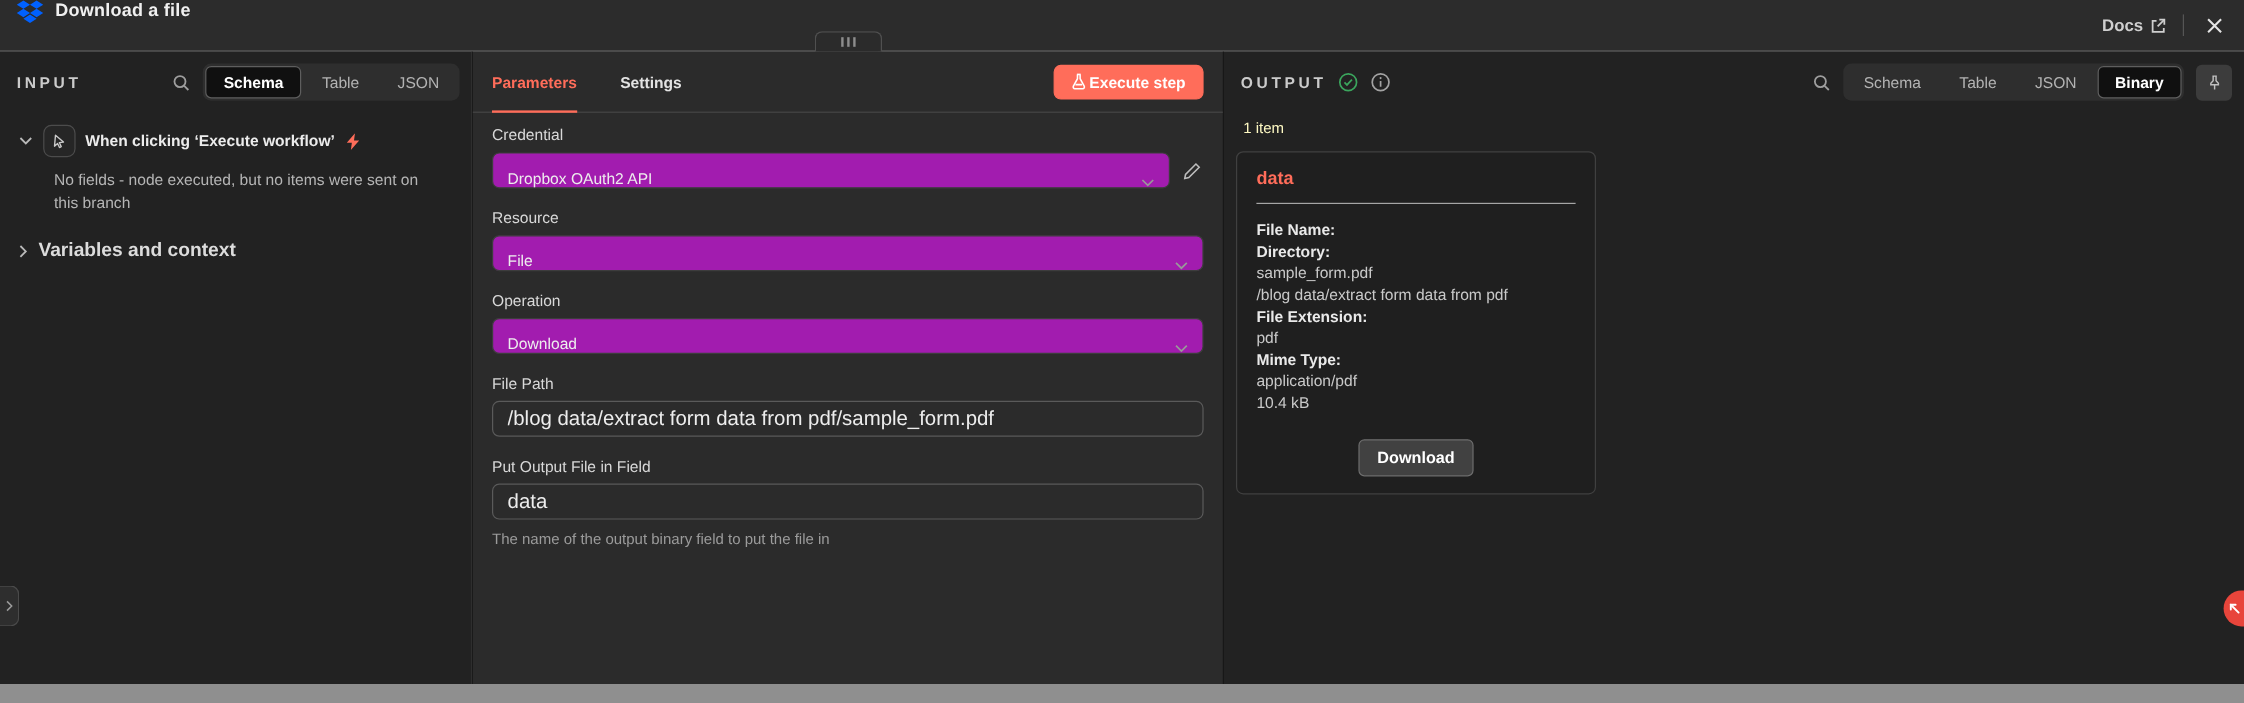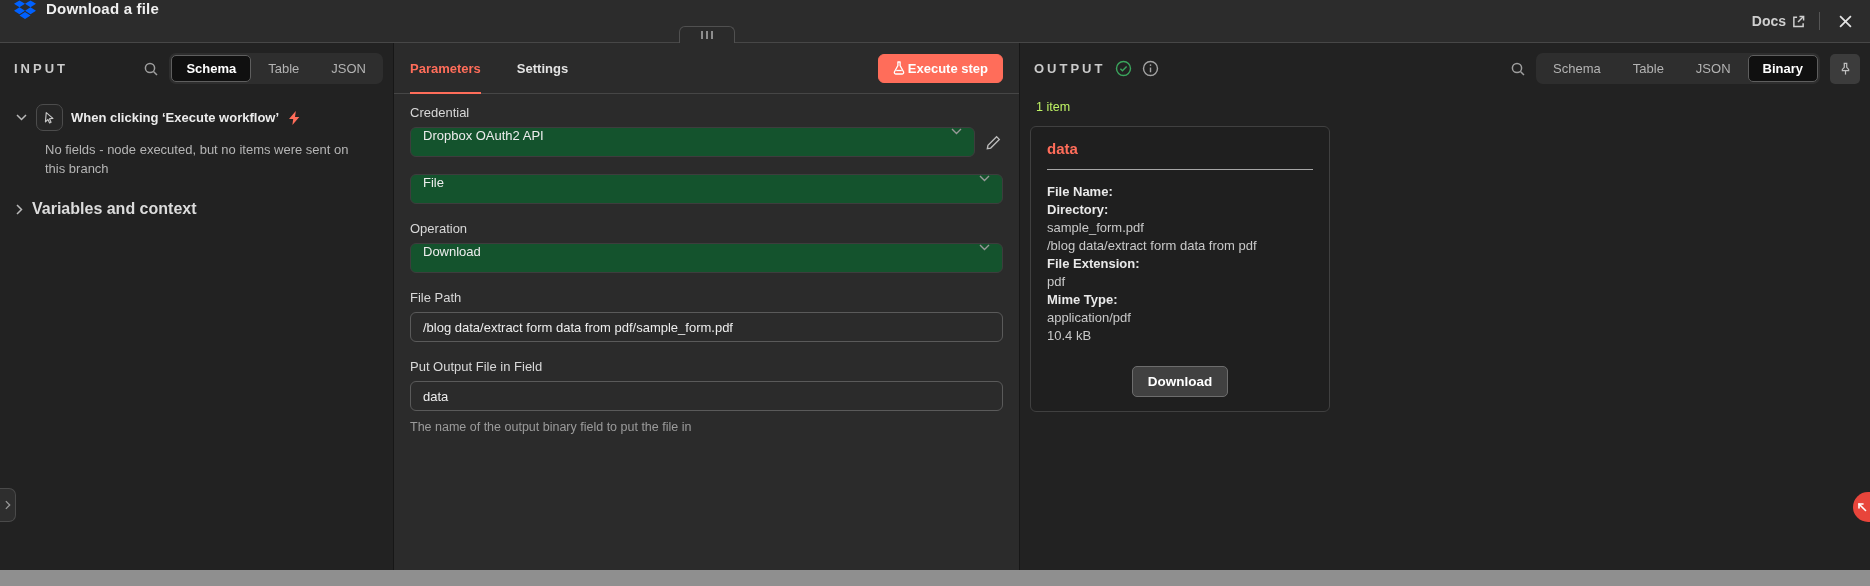--- a/index.html
+++ b/index.html
@@ -86,40 +86,40 @@
     border:1px solid #505050; border-bottom:none; border-radius:6px 6px 0 0;
     display:flex; align-items:center; justify-content:center; gap:3px; cursor:grab; z-index:3;
   }
   .drag-tab i { display:block; width:2px; height:8px; background:#8d8d8d; }
 
   .form { padding:11px 16px; }
   .field { margin-bottom:17px; }
   .field-label { display:block; font-size:13px; color:#d8d8d8; margin-bottom:7px; }
   .select-row { display:flex; align-items:center; gap:9px; }
   .select {
-    flex:1; height:30px; background:#14532d; border:1px solid #3d3d3d; border-radius:6px;
-    display:flex; align-items:flex-start; padding:0 12px; cursor:pointer;
+    flex:1; height:30px; background:#a21caf; border:1px solid #3d3d3d; border-radius:6px;
+    display:flex; align-items:flex-end; padding:0 12px; cursor:pointer;
   }
   .select .val { color:#ededed; font-size:13px; }
   .select .chev { margin-left:auto; display:flex; }
   .text-input {
     width:100%; height:30px; background:#2b2b2b; border:1px solid #5a5a5a; border-radius:6px;
-    padding:0 12px; color:#ededed; font-size:13px; outline:none;
+    padding:0 12px; color:#ededed; font-size:17px; outline:none;
     font-family:"Liberation Sans","DejaVu Sans",sans-serif;
   }
   .hint { margin-top:9px; font-size:12.5px; color:#9b9b9b; }
   .pencil-btn { display:flex; cursor:pointer; padding:2px; }
 
   
   .out-left { display:flex; align-items:center; gap:10px; }
   .pin-btn {
     width:30px; height:30px; background:#3c3c3c; border-radius:5px;
     display:flex; align-items:center; justify-content:center; cursor:pointer;
   }
-  .items-count { margin:6px 0 0 16px; font-size:12.5px; color:#bef264; }
+  .items-count { margin:6px 0 0 16px; font-size:12.5px; color:#fef9c3; }
   .binary-card {
     margin:12px 0 0 10px; width:300px; background:#1f1f1f;
     border:1px solid #404040; border-radius:6px; padding:13px 16px 14px 16px;
   }
   .binary-key { color:#ff6d5a; font-size:15px; font-weight:bold; margin-bottom:12px; }
   .binary-rule { border:none; border-top:1px solid #a6a6a6; margin-bottom:13px; }
   .meta-line { font-size:13px; line-height:18px; }
   .meta-line .k { color:#e9e9e9; font-weight:bold; }
   .meta-line .v { color:#c9c9c9; }
   .dl-wrap { display:flex; justify-content:center; margin-top:21px; }
@@ -259,20 +259,21 @@
             </div>
             <span class="pencil-btn">
               <svg width="15" height="15" viewBox="0 0 16 16" fill="none" stroke="#bdbdbd" stroke-width="1.4">
                 <path d="M11.3 1.8l2.9 2.9L5 13.9l-3.6.7.7-3.6z"></path>
               </svg>
             </span>
           </div>
         </div>
 
         <div class="field">
+          <span class="field-label">Resource</span>
           <div class="select">
             <span class="val">File</span>
             <span class="chev">
               <svg width="11" height="7" viewBox="0 0 11 7" fill="none" stroke="#999999" stroke-width="1.4">
                   <path d="M1 1l4.5 4.5L10 1"></path>
                 </svg>
             </span>
           </div>
         </div>
 

